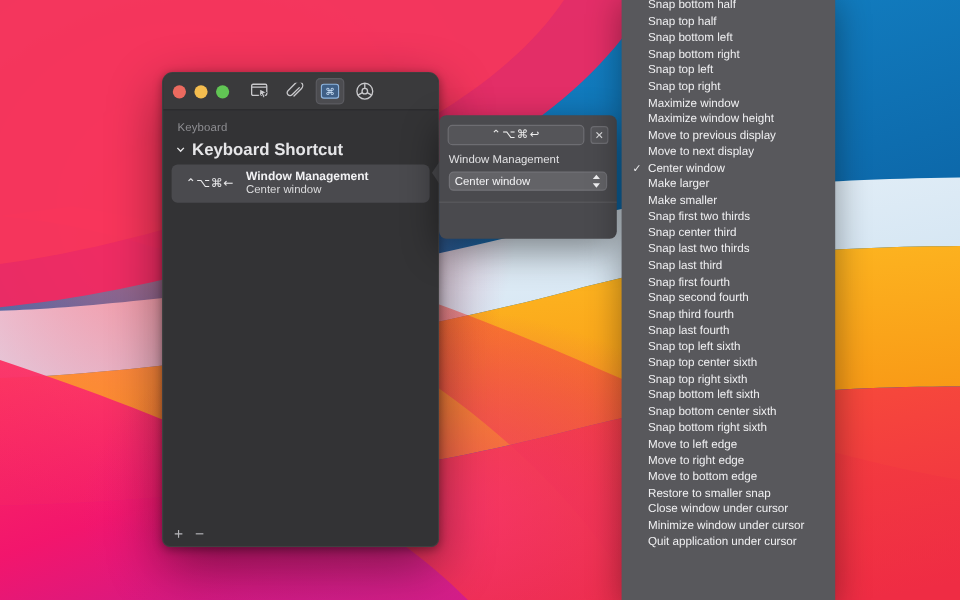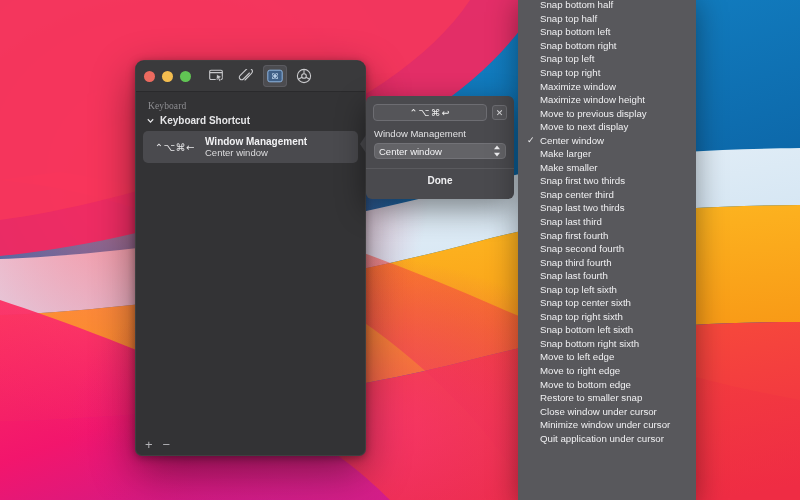--- a/index.html
+++ b/index.html
@@ -41,25 +41,25 @@
     width:24px; height:22px; border-radius:4px;
     display:flex; align-items:center; justify-content:center;
     color:#c9c9cc;
   }
   .tool-btn.active { background:#4c4c50; box-shadow:inset 0 0 0 1px #5b5b60; }
   .tool-btn svg { display:block; }
 
   
   #app-body { flex:1 1 auto; position:relative; padding:9px 0 0 0; }
   .section-label {
-    font-size:9.5px; color:#8e8e92; padding:0 12px; margin-bottom:4px; letter-spacing:.1px;font-family:Liberation Serif, serif;
+    font-size:9.5px; color:#8e8e92; padding:0 12px; margin-bottom:4px; letter-spacing:.1px;
   }
   .group-row {
     display:flex; align-items:center; gap:5px;
-    font-size:10px; color:#e6e6e8; padding:0 12px 5px 10px; font-weight:600;
+    font-size:14px; color:#e6e6e8; padding:0 12px 5px 10px; font-weight:600;
   }
   .chev { width:9px; height:9px; flex:0 0 auto; }
 
   .shortcut-row {
     margin:0 7px; height:32px; background:#4a4a4e; border-radius:5px;
     display:flex; align-items:center; padding:0 8px; gap:10px; position:relative;
   }
   .keys {
     font-size:10px; color:#e8e8ea; letter-spacing:.5px; white-space:nowrap;
     min-width:44px; text-align:right;
@@ -275,21 +275,20 @@
       <span class="stepper">
         <svg width="8" height="12" viewBox="0 0 8 12" fill="#f0f0f2">
           <path d="M4 0.6 L7 4.2 L1 4.2 Z"></path>
           <path d="M4 11.4 L1 7.8 L7 7.8 Z"></path>
         </svg>
       </span>
     </div>
   </div>
 
   <div class="pop-div"></div>
-  <div class="pop-done">Done</div>
 </div>
 
 <div id="dropdown">
     <div class="menu-item">
       <span>Snap bottom half</span>
     </div>
     <div class="menu-item">
       <span>Snap top half</span>
     </div>
     <div class="menu-item">
@@ -356,20 +355,23 @@
     <div class="menu-item">
       <span>Snap top center sixth</span>
     </div>
     <div class="menu-item">
       <span>Snap top right sixth</span>
     </div>
     <div class="menu-item">
       <span>Snap bottom left sixth</span>
     </div>
     <div class="menu-item">
+      <span>Snap bottom center sixth</span>
+    </div>
+    <div class="menu-item">
       <span>Snap bottom right sixth</span>
     </div>
     <div class="menu-item">
       <span>Move to left edge</span>
     </div>
     <div class="menu-item">
       <span>Move to right edge</span>
     </div>
     <div class="menu-item">
       <span>Move to bottom edge</span>

